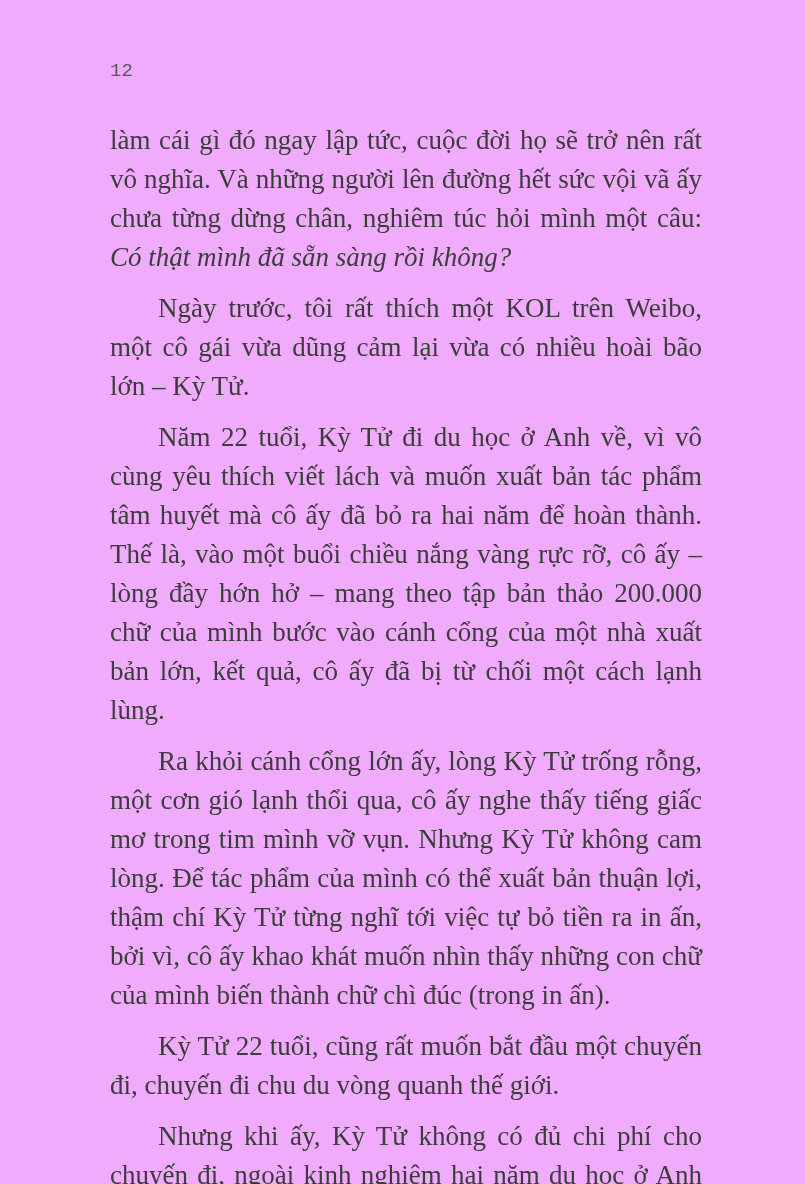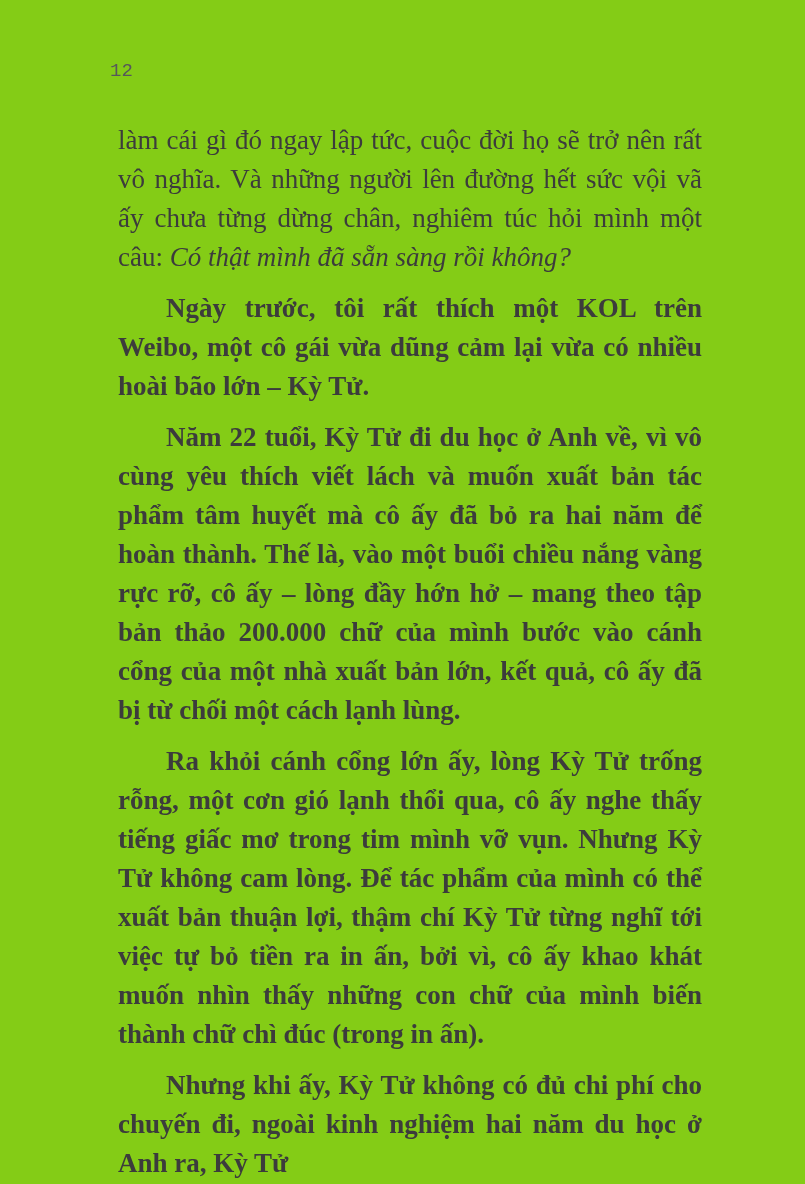--- a/index.html
+++ b/index.html
@@ -10,21 +10,21 @@
     width: 805px;
     height: 1184px;
     background: #fefefe;
     overflow: hidden;
     position: relative;
     font-family: "Liberation Serif", "DejaVu Serif", serif;
   }
   .page {
     position: absolute;
     inset: 0;
-    background: #84cc16;
+    background: #f0abfc;
   }
   .running-header {
     position: absolute;
     top: 60px;
     left: 110px;
     display: flex;
     align-items: baseline;
     gap: 14px;
     color: #56575b;
     font-family: "Liberation Mono", "DejaVu Sans Mono", monospace;
@@ -40,26 +40,25 @@
     top: 121px;
     left: 110px;
     width: 592px;
     color: #3c3c3c;
     font-size: 27px;
     line-height: 39px;
     text-align: justify;
     text-justify: inter-word;
   }
   .para {
-    margin: 0 0 12px 8px;
+    margin: 0 0 12px 0;
     text-indent: 0;
   }
   .para.indented {
     text-indent: 48px;
-    font-weight: bold;
   }
   .para em {
     font-style: italic;
   }
 </style>
 </head>
 <body>
 
 <div class="page">
 
@@ -70,17 +69,18 @@
   <div class="body-text">
 
   <p class="para"><span class="plain">làm cái gì đó ngay lập tức, cuộc đời họ sẽ trở nên rất vô nghĩa. Và những người lên đường hết sức vội vã ấy chưa từng dừng chân, nghiêm túc hỏi mình một câu: </span><em class="ital">Có thật mình đã sẵn sàng rồi không?</em></p>
 
   <p class="para indented"><span class="plain">Ngày trước, tôi rất thích một KOL trên Weibo, một cô gái vừa dũng cảm lại vừa có nhiều hoài bão lớn – Kỳ Tử.</span></p>
 
   <p class="para indented"><span class="plain">Năm 22 tuổi, Kỳ Tử đi du học ở Anh về, vì vô cùng yêu thích viết lách và muốn xuất bản tác phẩm tâm huyết mà cô ấy đã bỏ ra hai năm để hoàn thành. Thế là, vào một buổi chiều nắng vàng rực rỡ, cô ấy – lòng đầy hớn hở – mang theo tập bản thảo 200.000 chữ của mình bước vào cánh cổng của một nhà xuất bản lớn, kết quả, cô ấy đã bị từ chối một cách lạnh lùng.</span></p>
 
   <p class="para indented"><span class="plain">Ra khỏi cánh cổng lớn ấy, lòng Kỳ Tử trống rỗng, một cơn gió lạnh thổi qua, cô ấy nghe thấy tiếng giấc mơ trong tim mình vỡ vụn. Nhưng Kỳ Tử không cam lòng. Để tác phẩm của mình có thể xuất bản thuận lợi, thậm chí Kỳ Tử từng nghĩ tới việc tự bỏ tiền ra in ấn, bởi vì, cô ấy khao khát muốn nhìn thấy những con chữ của mình biến thành chữ chì đúc (trong in ấn).</span></p>
 
+  <p class="para indented"><span class="plain">Kỳ Tử 22 tuổi, cũng rất muốn bắt đầu một chuyến đi, chuyến đi chu du vòng quanh thế giới.</span></p>
 
   <p class="para indented"><span class="plain">Nhưng khi ấy, Kỳ Tử không có đủ chi phí cho chuyến đi, ngoài kinh nghiệm hai năm du học ở Anh ra, Kỳ Tử</span></p>
 </div>
 
 </div>
 
 </body></html>

